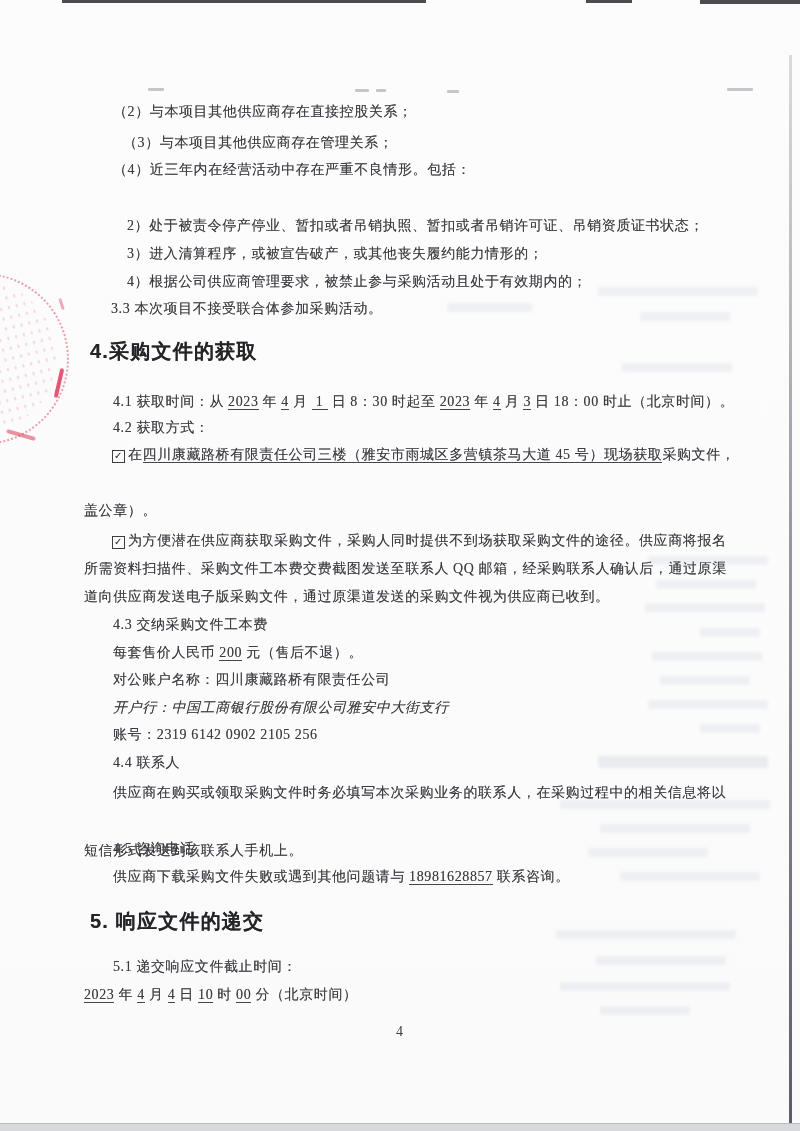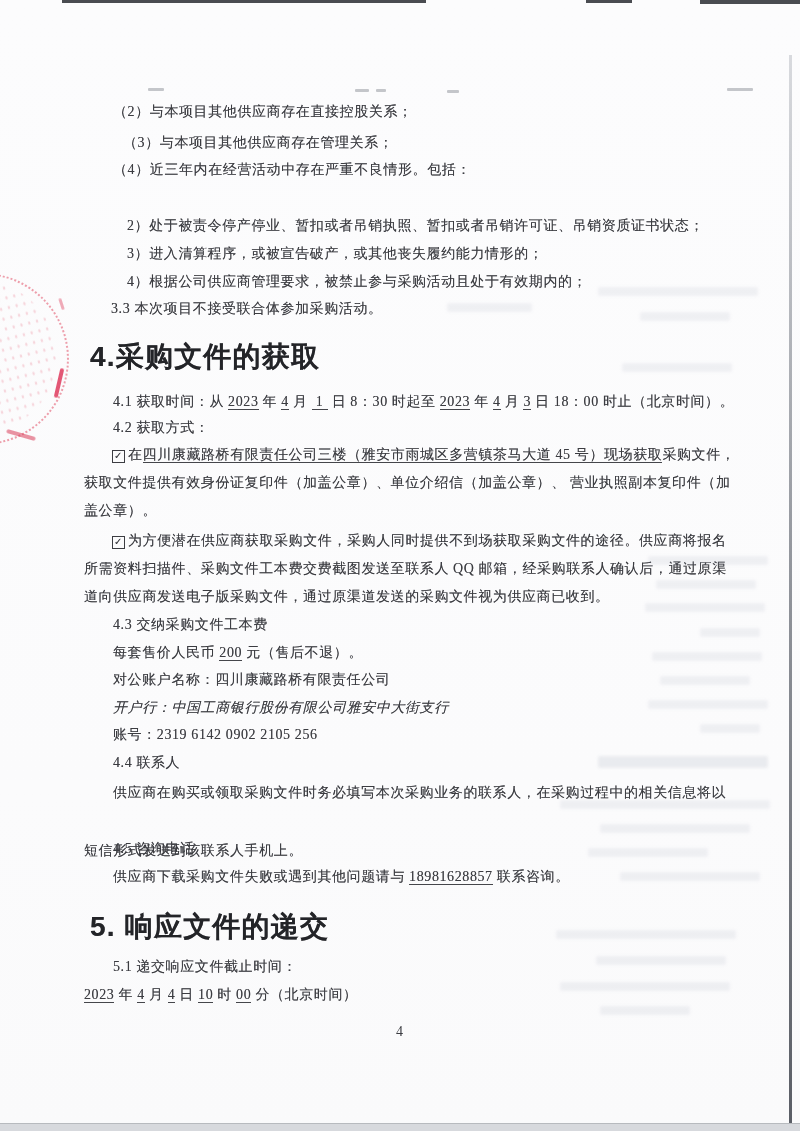--- a/index.html
+++ b/index.html
@@ -9,21 +9,21 @@
     overflow:hidden;
     font-family:"Liberation Serif","DejaVu Serif",serif;
     color:#3a3b3f;
   }
   .ln{
     position:absolute;white-space:pre;font-size:14px;letter-spacing:0.6px;
     color:#3b3c41;text-shadow:0 0 .4px rgba(60,60,65,.55);
   }
   .u{border-bottom:1px solid #45464b;padding-bottom:0;}
   .hd{
-    position:absolute;white-space:pre;font-weight:700;font-size:28px;
+    position:absolute;white-space:pre;font-weight:700;font-size:20px;
     letter-spacing:1.2px;color:#232428;text-shadow:0 0 .5px rgba(30,30,35,.6);
     font-family:"Liberation Sans","DejaVu Sans",sans-serif;
   }
   .cbx{
     display:inline-block;width:11px;height:11px;border:1.4px solid #3c3d42;
     font-size:10px;line-height:10px;text-align:center;vertical-align:0px;
     margin-right:3px;color:#3c3d42;
   }
   
   .stamp-ring{
@@ -86,21 +86,20 @@
   <div class="ln" style="left:127px;top:273px;">4）根据公司供应商管理要求，被禁止参与采购活动且处于有效期内的；</div>
   <div class="ln" style="left:111px;top:300px;">3.3 本次项目不接受联合体参加采购活动。</div>
 
   <div class="hd" style="left:90px;top:338px;">4.采购文件的获取</div>
 
   <div class="ln" style="left:113px;top:393px;"><span>4.1 获取时间：从 </span><span class="u">2023</span><span> 年 </span><span class="u">4</span><span> 月 </span><span class="u"> 1 </span><span> 日 8：30 时起至 </span><span class="u">2023</span><span> 年 </span><span class="u">4</span><span> 月 </span><span class="u">3</span><span> 日 18：00 时止（北京时间）。</span></div>
 
   <div class="ln" style="left:113px;top:419px;">4.2 获取方式：</div>
 
   <div class="ln" style="left:112px;top:446px;"><span class="cbx">✓</span><span>在</span><span class="u">四川康藏路桥有限责任公司三楼（雅安市雨城区多营镇茶马大道 45 号）现场获取</span><span>采购文件，</span></div>
-  <div class="ln" style="left:84px;top:474px;">获取文件提供有效身份证复印件（加盖公章）、单位介绍信（加盖公章）、 营业执照副本复印件（加</div>
   <div class="ln" style="left:84px;top:502px;">盖公章）。</div>
 
   <div class="ln" style="left:112px;top:532px;"><span class="cbx">✓</span><span>为方便潜在供应商获取采购文件，采购人同时提供不到场获取采购文件的途径。供应商将报名</span></div>
   <div class="ln" style="left:84px;top:588px;">道向供应商发送电子版采购文件，通过原渠道发送的采购文件视为供应商已收到。</div>
   <div class="ln" style="left:84px;top:560px;">所需资料扫描件、采购文件工本费交费截图发送至联系人 QQ 邮箱，经采购联系人确认后，通过原渠</div>
 
   <div class="ln" style="left:113px;top:616px;">4.3 交纳采购文件工本费</div>
   <div class="ln" style="left:113px;top:644px;"><span>每套售价人民币 </span><span class="u">200</span><span> 元（售后不退）。</span></div>
   <div class="ln" style="left:113px;top:671px;">对公账户名称：四川康藏路桥有限责任公司</div>
   <div class="ln" style="left:113px;top:699px;font-style:italic;">开户行：中国工商银行股份有限公司雅安中大街支行</div>

